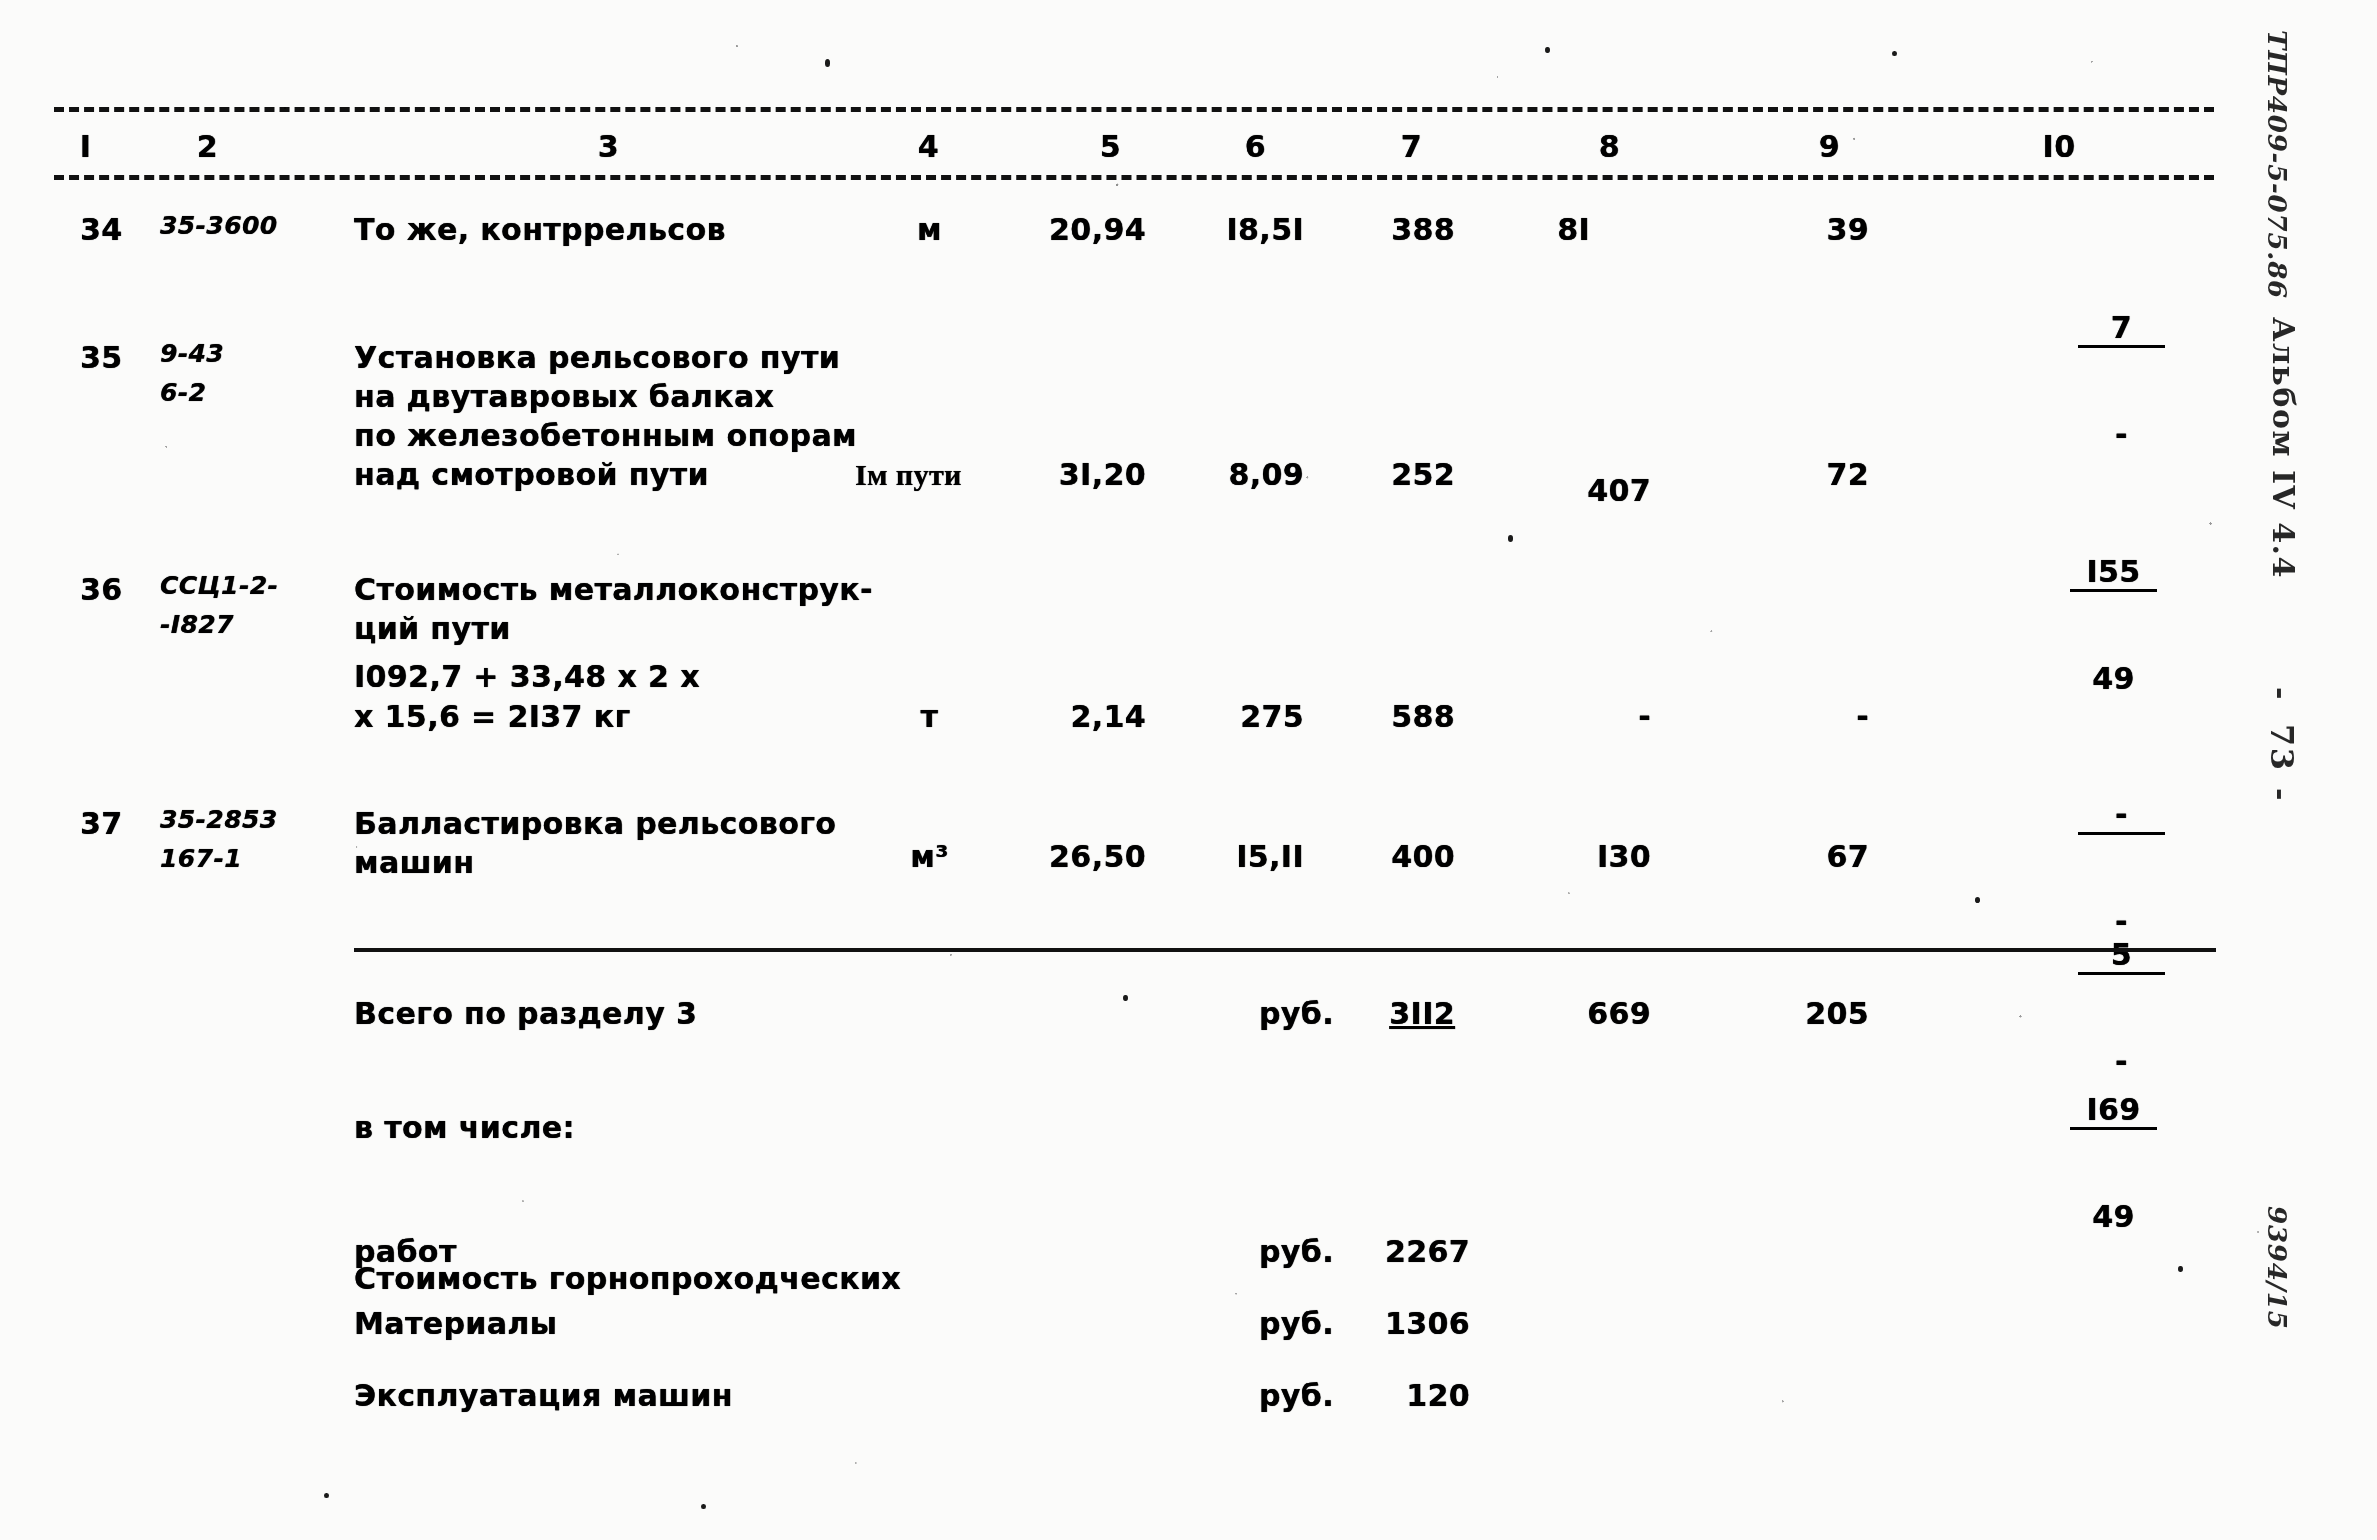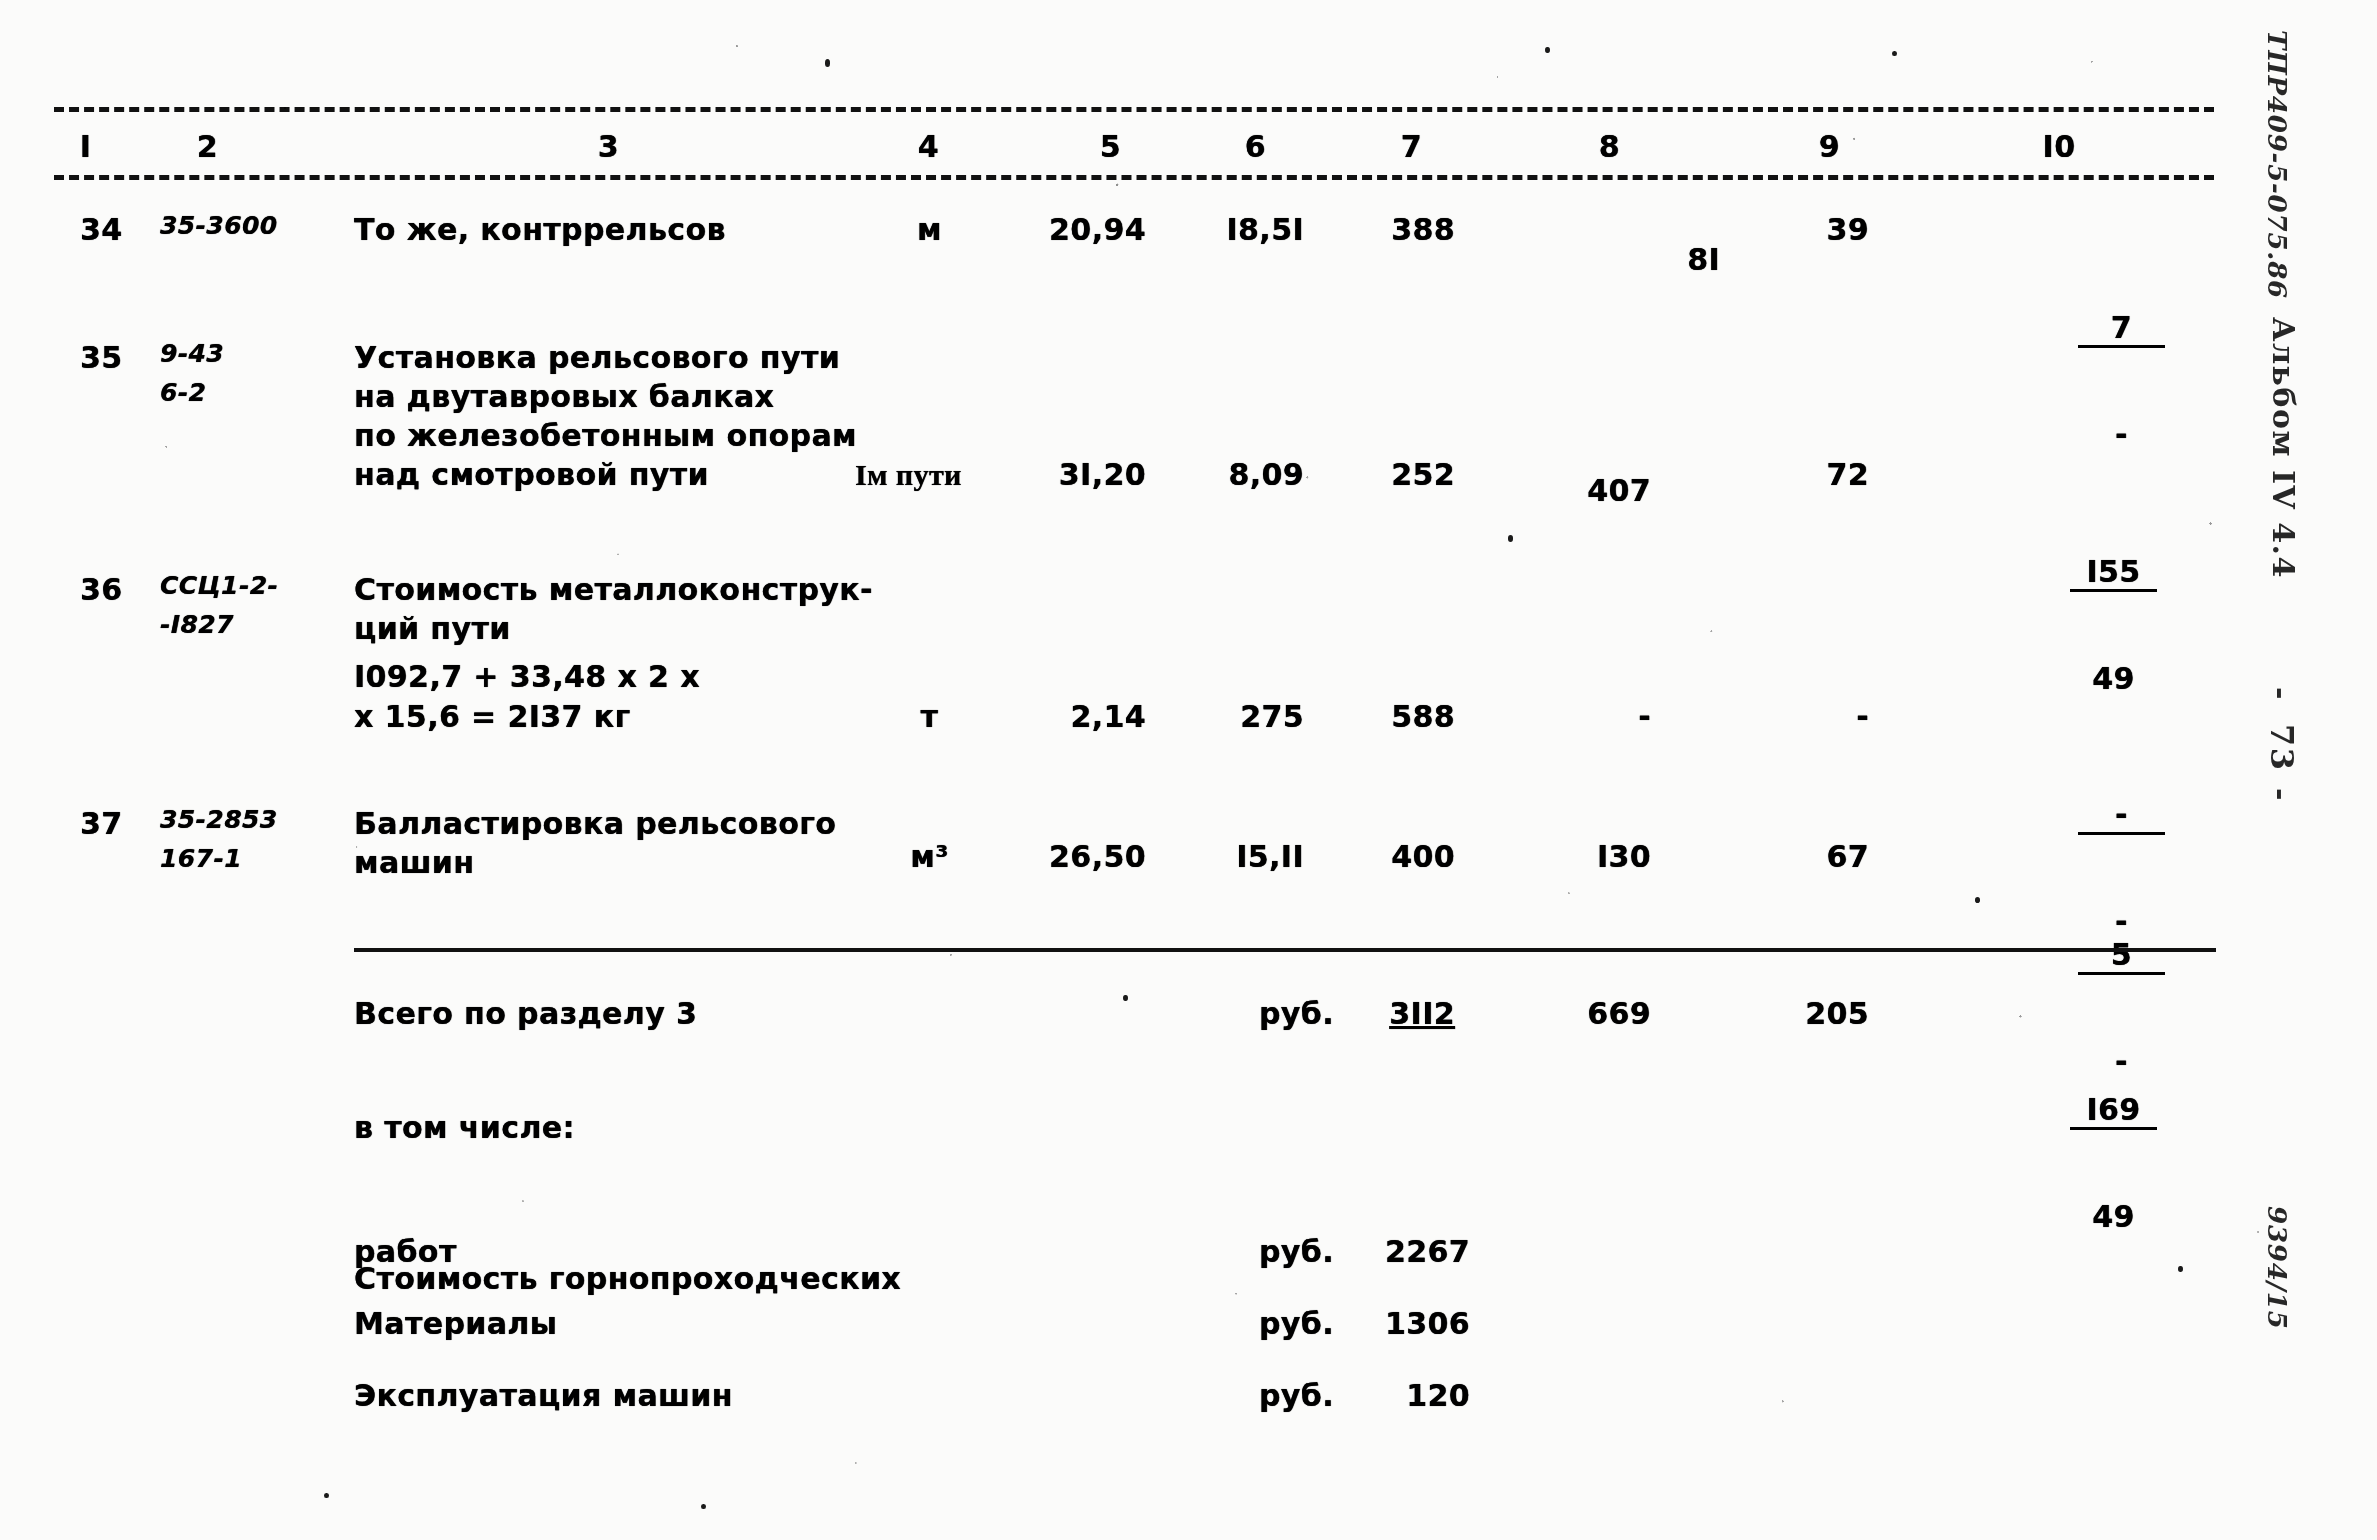--- a/index.html
+++ b/index.html
@@ -112,21 +112,21 @@
 
     <div class="dashed-rule" style="left:54px;top:175px;width:2160px;"></div>
 
     <div class="cell tw r-no" style="left:80px;top:210px;">34</div>
     <div class="cell tw r-code" style="left:160px;top:210px;">35-3600</div>
     <div class="cell tw r-desc" style="left:354px;top:210px;">То же, контррельсов</div>
     <div class="cell tw r-unit c-num" style="left:888px;top:210px;width:83px;">м</div>
     <div class="cell tw r-val c-right" style="left:1003px;top:210px;width:143px;">20,94</div>
     <div class="cell tw r-val c-right" style="left:1161px;top:210px;width:143px;">I8,5I</div>
     <div class="cell tw r-val c-right" style="left:1327px;top:210px;width:128px;">388</div>
-    <div class="cell tw r-val c-right" style="left:1592px;top:210px;width:128px;margin-top:30px;">8I</div>
+    <div class="cell tw r-val c-right" style="left:1462px;top:210px;width:128px;">8I</div>
     <div class="cell tw r-val c-right" style="left:1741px;top:210px;width:128px;">39</div>
     <div class="cell tw r-val c-num" style="left:2013px;top:205px;width:90px;">
       <span class="frac">
         <span class="top">7</span>
         <span class="bot">-</span>
       </span>
     </div>
 
     <div class="cell tw r-no" style="left:80px;top:338px;">35</div>
     <div class="cell tw r-code" style="left:160px;top:338px;">9-43</div>

